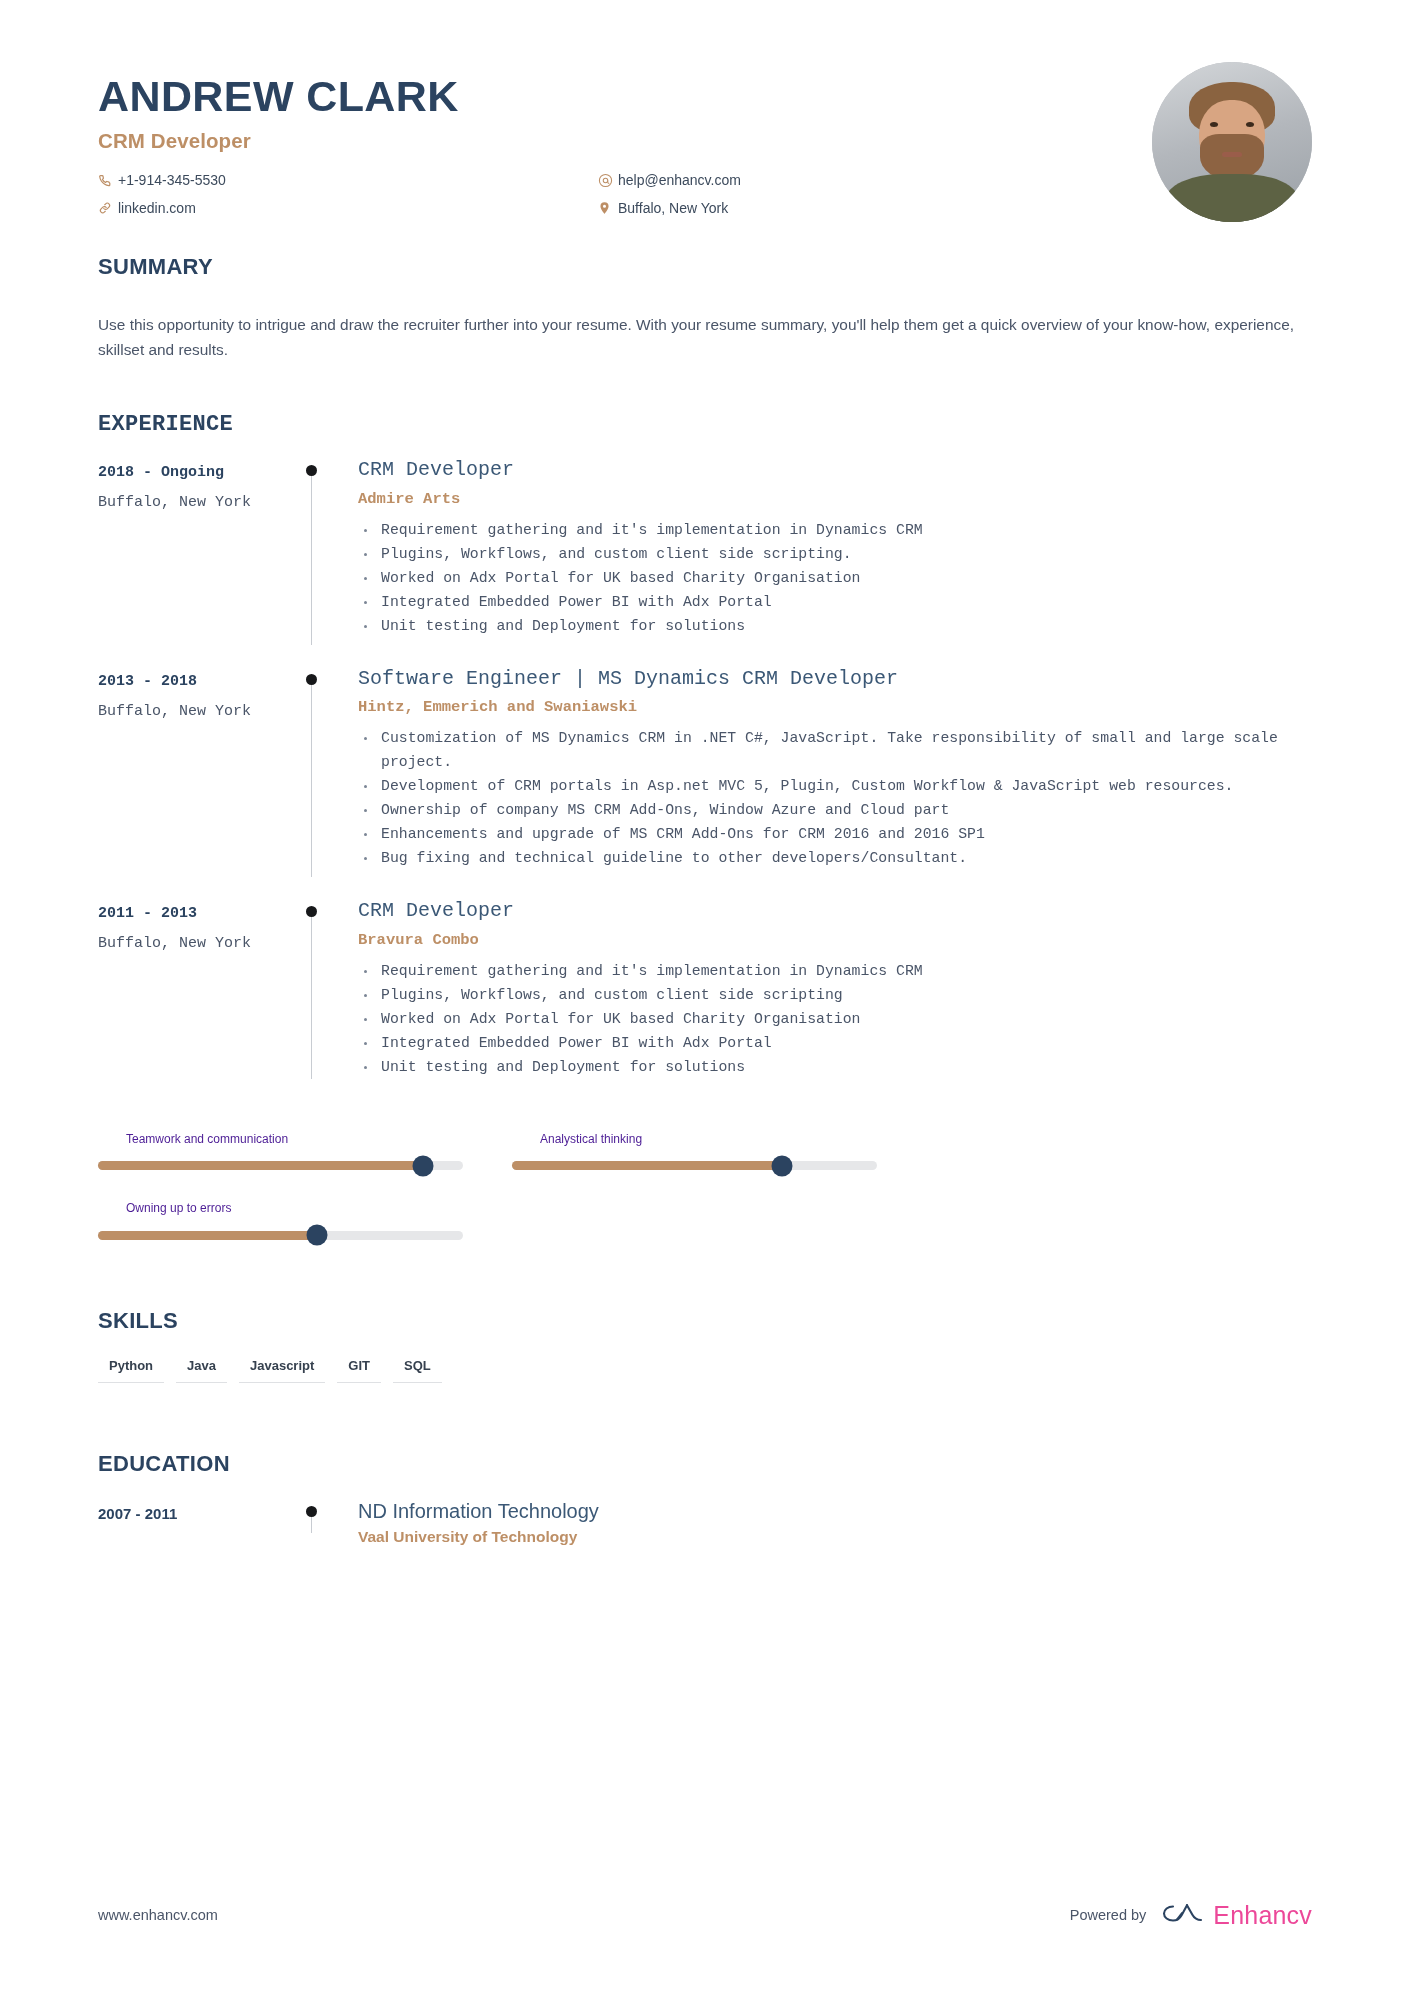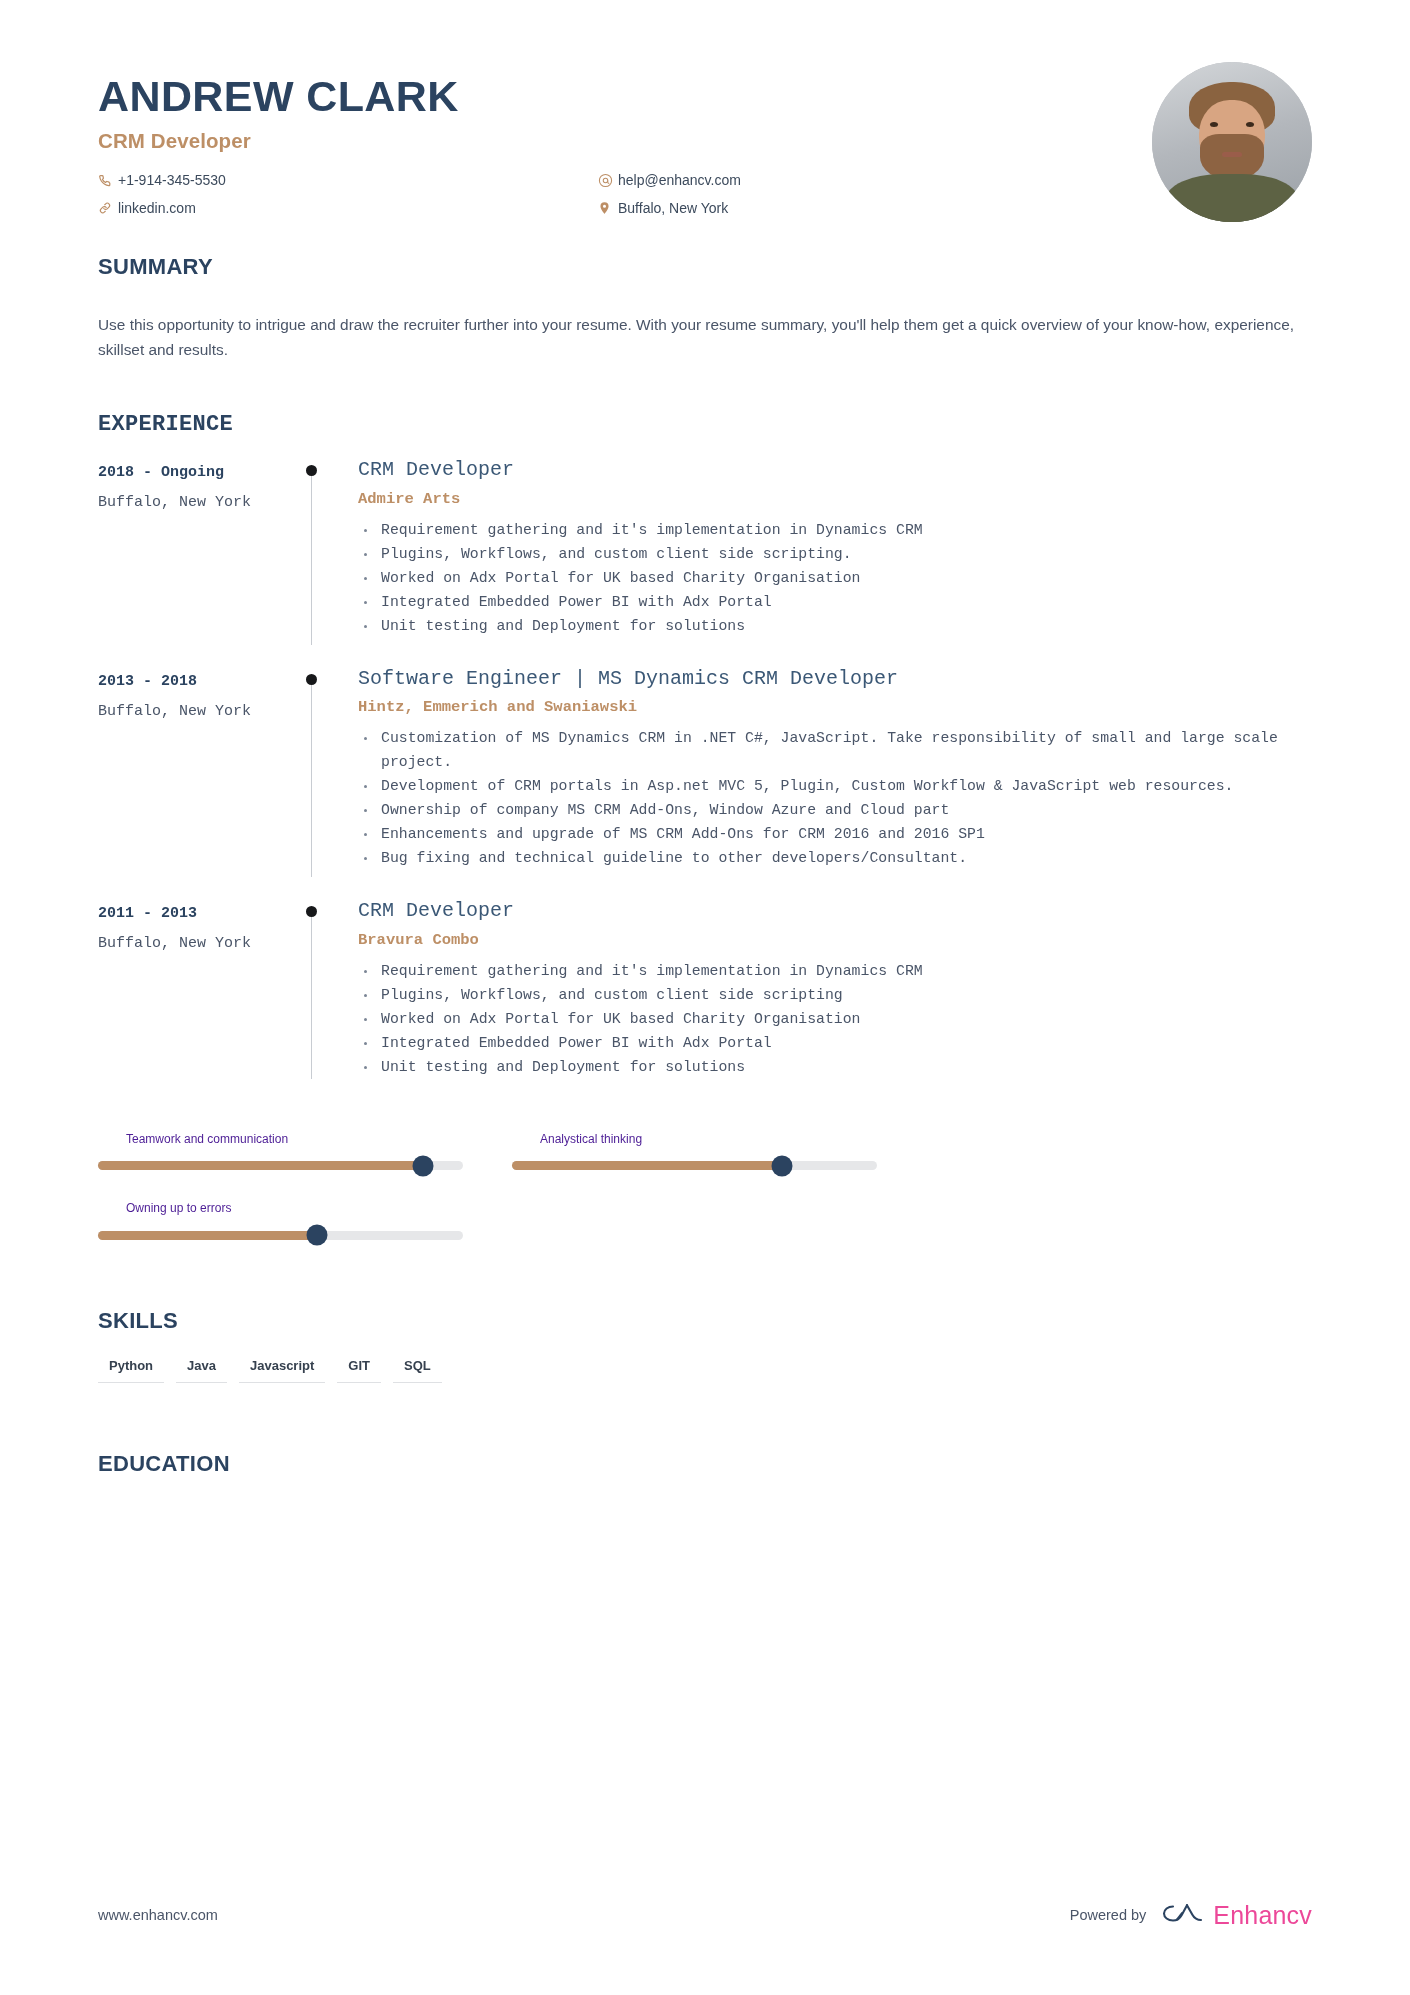--- a/index.html
+++ b/index.html
@@ -557,20 +557,35 @@
         <div class="skill-pill">Python</div>
         <div class="skill-pill">Java</div>
         <div class="skill-pill">Javascript</div>
         <div class="skill-pill">GIT</div>
         <div class="skill-pill">SQL</div>
       </div>
     </div>
 
     <div class="section edu-sec">
       <div class="section-title">EDUCATION</div>
+      <div class="tl edu-tl">
+        <div class="tl-row last">
+          <div class="tl-left">
+            <div class="tl-date">2007 - 2011</div>
+          </div>
+          <div class="tl-rail edu-rail">
+            <div class="tl-line"></div>
+            <div class="tl-dot"></div>
+          </div>
+          <div class="tl-body">
+            <div class="edu-degree">ND Information Technology</div>
+            <div class="edu-school">Vaal University of Technology</div>
+          </div>
+        </div>
+      </div>
     </div>
 
     <div class="footer">
       <div class="footer-url">www.enhancv.com</div>
       <div class="footer-right">
         <div class="powered">Powered by</div>
         <div class="brand">
           <span class="brand-mark">
             <svg width="44" height="28" viewBox="0 0 44 28" fill="none" stroke="currentColor" stroke-width="2.1" stroke-linecap="round" stroke-linejoin="round">
               <path d="M13 7.5c-5 0-9 3-9 7s4 7 9 7c4.2 0 7-2.4 8.6-5.3L27 6.2"></path>

